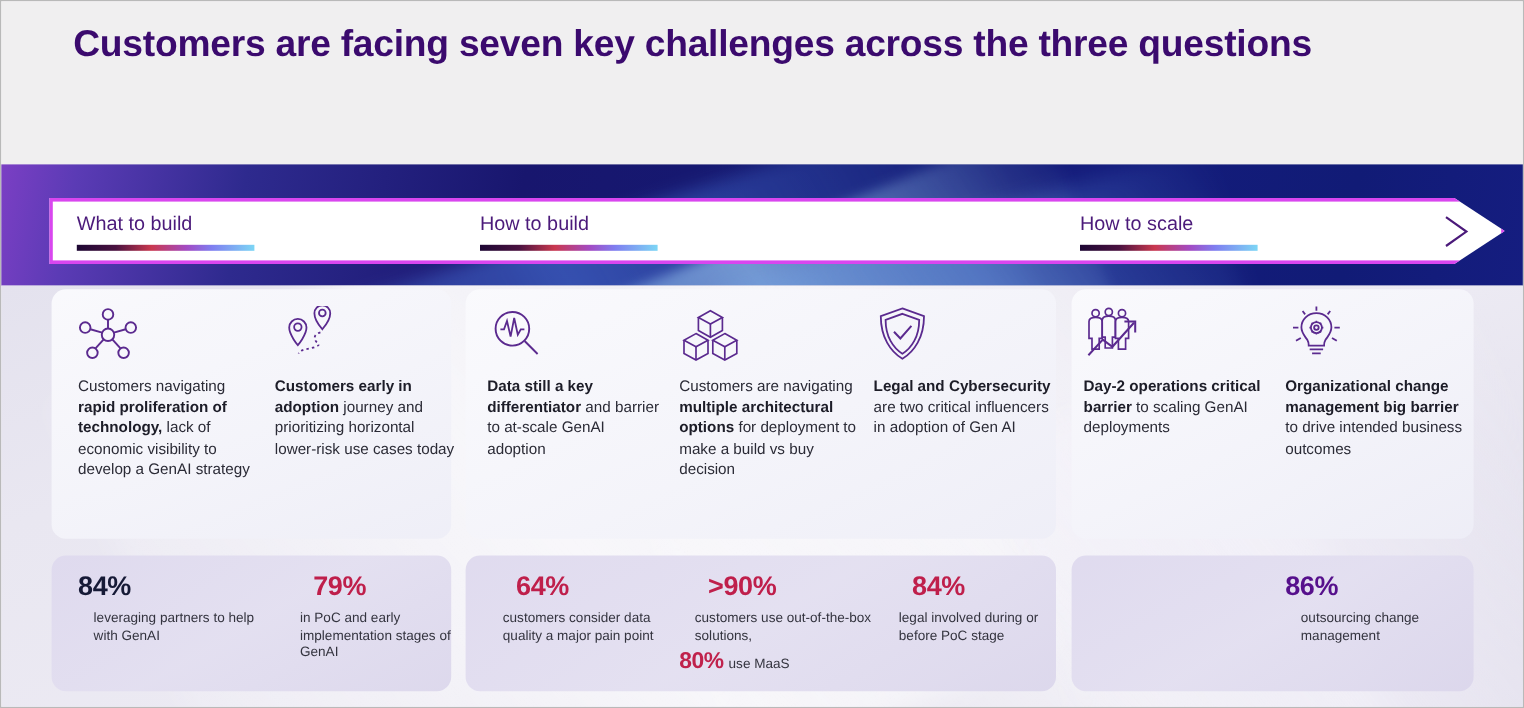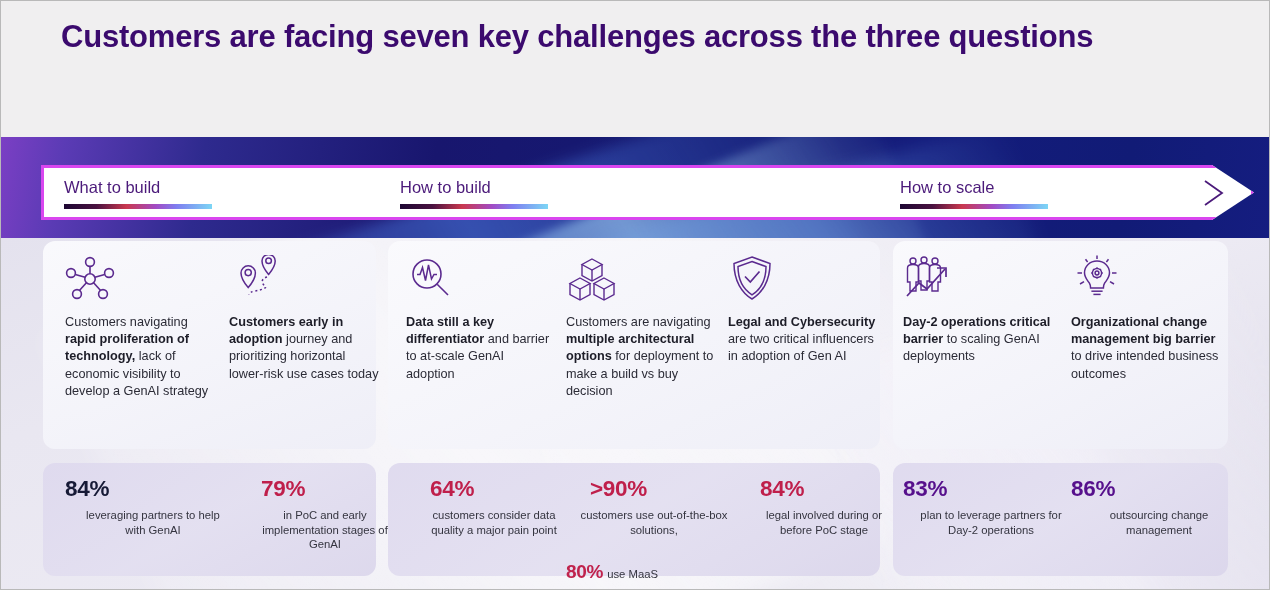--- a/index.html
+++ b/index.html
@@ -176,21 +176,20 @@
   .c1 { left: 42px;  width: 333px; }
   .c2 { left: 387px; width: 492px; }
   .c3 { left: 892px; width: 335px; }
 
   .stat-card {
     position: absolute;
     top: 462px;
     height: 113px;
     background: linear-gradient(150deg, rgba(222,217,238,0.92) 0%, rgba(226,222,240,0.9) 50%, rgba(218,213,235,0.88) 100%);
     border-radius: 12px;
-    text-align: center;
   }
   .s1 { left: 42px;  width: 333px; }
   .s2 { left: 387px; width: 492px; }
   .s3 { left: 892px; width: 335px; }
 
   
   .col {
     position: absolute;
     top: 0;
     height: 100%;
@@ -239,21 +238,20 @@
     line-height: 14.6px;
     color: #34343f;
     width: 150px;
     margin-left: 13px;
   }
   .stat-sub {
     position: absolute;
     left: 0;
     top: 78px;
     white-space: nowrap;
-    margin-top: 20px;
   }
   .stat-sub .sub-num {
     font-size: 19px;
     font-weight: bold;
     color: #c0224c;
     letter-spacing: -0.3px;
   }
   .stat-sub .sub-txt {
     font-size: 11.3px;
     color: #34343f;
@@ -465,23 +463,19 @@
         <span class="sub-num">80%</span><span class="sub-txt">use MaaS</span>
       </div>
     </div>
     <div class="scol" style="left:348px;width:150px">
       <div class="stat-num crim">84%</div>
       <div class="stat-desc">legal involved during or before PoC stage</div>
     </div>
   </div>
 
   <div class="stat-card s3">
-    <div class="scol" style="left:10px;width:160px">
-      <div class="stat-num purp">83%</div>
-      <div class="stat-desc">plan to leverage partners for Day-2 operations</div>
-    </div>
     <div class="scol" style="left:178px;width:150px">
       <div class="stat-num purp">86%</div>
       <div class="stat-desc">outsourcing change management</div>
     </div>
   </div>
 
 </div>
 
 </body></html>

